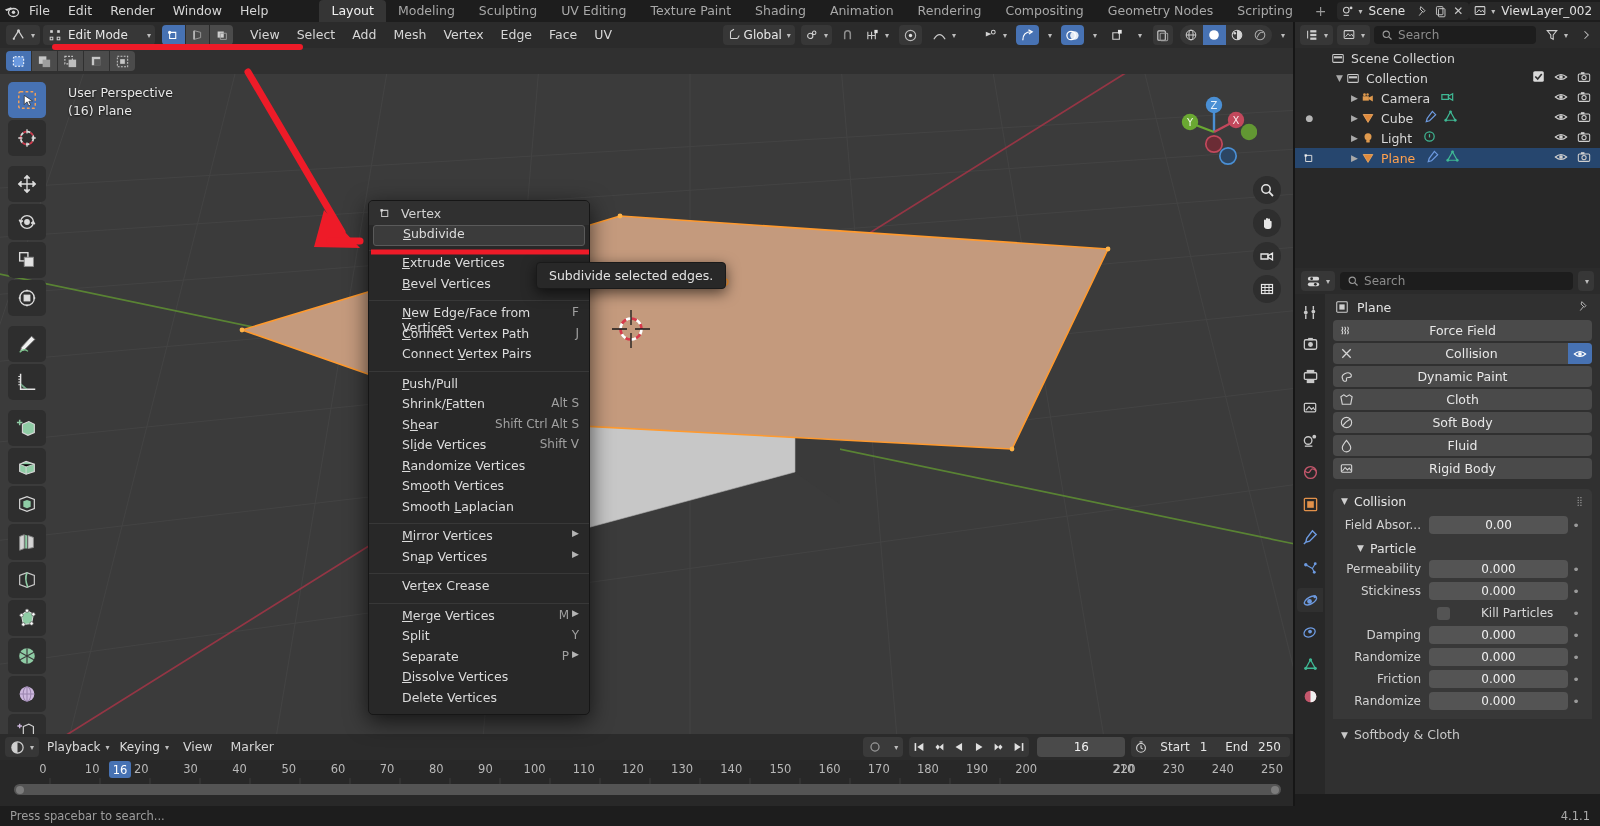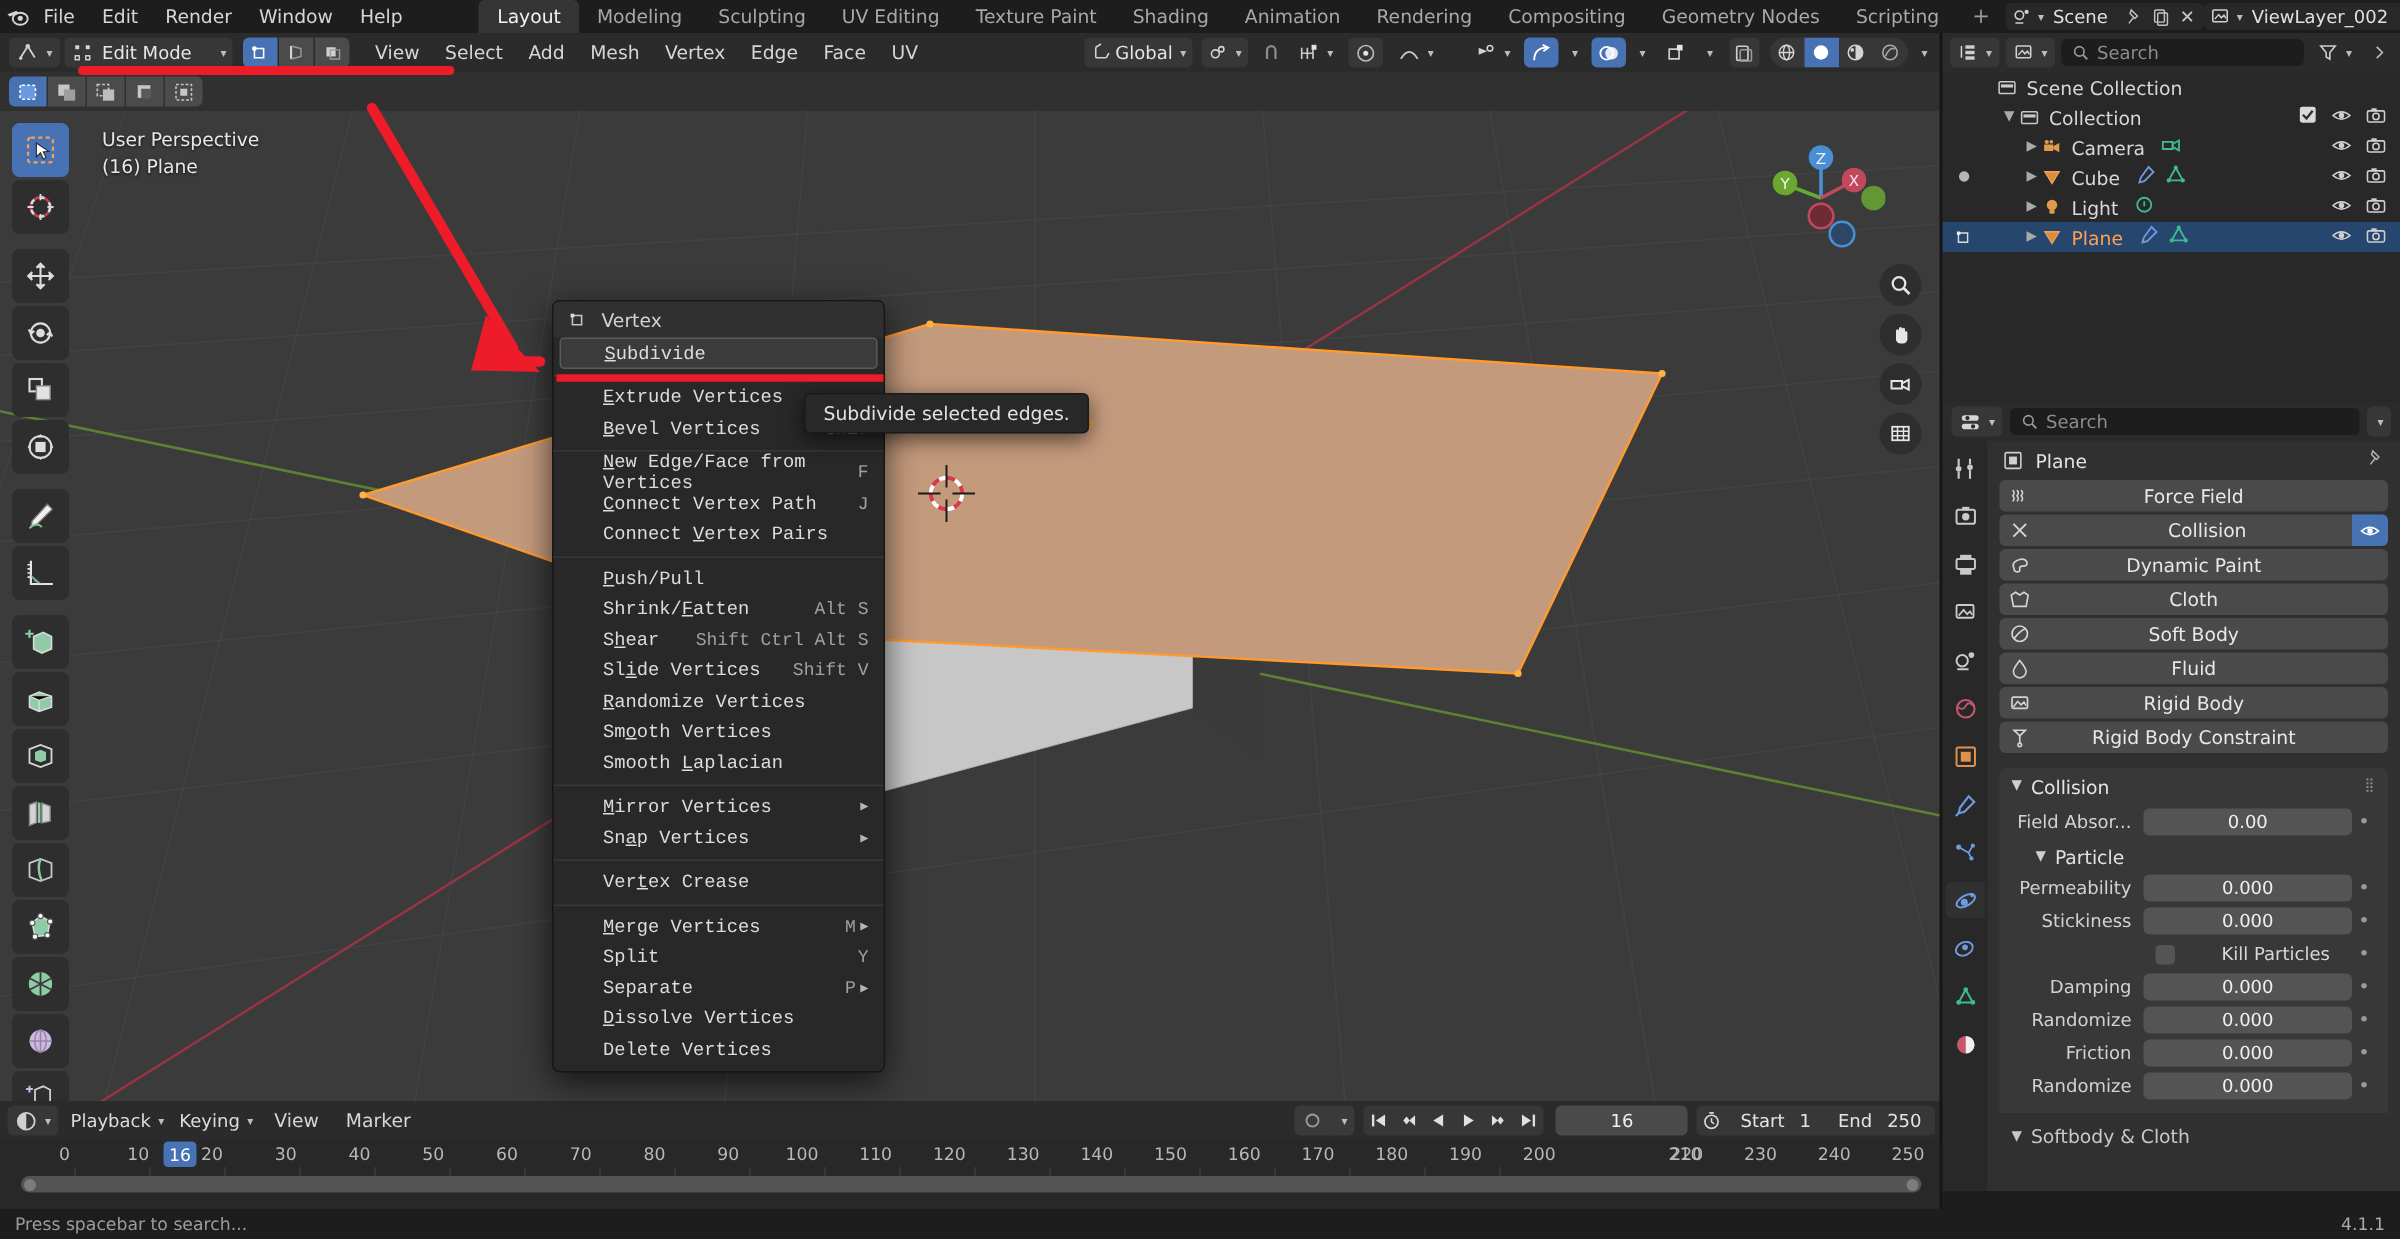--- a/index.html
+++ b/index.html
@@ -121,22 +121,22 @@
   .ctx-menu {
     position:absolute; left:368px; top:200px; width:222px;
     background:#282828; border:1px solid #161616; border-radius:5px;
     box-shadow:0 6px 22px rgba(0,0,0,.65); padding:0 0 4px 0; z-index:40;
   }
   .ctx-title {
     display:flex;align-items:center;gap:8px;height:24px;padding:0 10px;
     color:#d2d2d2;font-size:12.5px; background:#303030; border-radius:4px 4px 0 0;
   }
   .ctx-item {
-    display:flex;align-items:center;height:20.5px;padding:0 10px 0 33px;
-    color:#dcdcdc;font-size:12.5px;cursor:default;position:relative;font-family:Liberation Mono, monospace;
+    display:flex;align-items:flex-start;height:20.5px;padding:0 10px 0 33px;
+    color:#dcdcdc;font-size:12.5px;cursor:default;position:relative;
   }
   .ctx-item .sc { margin-left:auto; color:#a0a0a0; font-size:12px; padding-left:12px;}
   .ctx-item .arr { margin-left:3px; color:#b4b4b4; font-size:9px; }
   .ctx-item.sel {
     background:#3b3b3b; border:1px solid #5a5a5a; border-radius:3px;
     margin:0 4px; padding-left:29px; height:21px;
   }
   .ctx-sep { height:1px; background:#383838; margin:4px 0; }
   .ul { text-decoration:underline; }
   .tooltip {
@@ -1258,31 +1258,20 @@
             <div class="mod-btn">
               <span style="display:flex;align-items:center;width:18px">
                 <svg width="15" height="15" viewBox="0 0 16 16">
                   <rect x="2.5" y="4" width="11" height="8" rx="1" fill="none" stroke="#d4d4d4" stroke-width="1.2"></rect>
                   <path d="M3.5 11 L6.5 7 L9 9.5 L11 7.5 L12.5 10" fill="none" stroke="#d4d4d4" stroke-width="1.1"></path>
                 </svg>
               </span>
               <span class="mlbl">Rigid Body</span>
               <span style="width:18px"></span>
             </div>
-            <div class="mod-btn">
-              <span style="display:flex;align-items:center;width:18px">
-                <svg width="15" height="15" viewBox="0 0 16 16">
-                  <path d="M4 3 L12 3 L8 7 Z" fill="none" stroke="#d4d4d4" stroke-width="1.2"></path>
-                  <path d="M8 7 V13" stroke="#d4d4d4" stroke-width="1.2"></path>
-                  <circle cx="8" cy="13.4" r="1.3" fill="none" stroke="#d4d4d4" stroke-width="1.1"></circle>
-                </svg>
-              </span>
-              <span class="mlbl">Rigid Body Constraint</span>
-              <span style="width:18px"></span>
-            </div>
           </div>
 
         <div class="panel" style="margin:10px 8px 0 8px">
           <div class="panel-hdr">
             <span style="font-size:9px;color:#cfcfcf">▼</span>
             <span>Collision</span>
             <span class="grip">⣿</span>
           </div>
           <div class="panel-body">
             <div class="prow">

